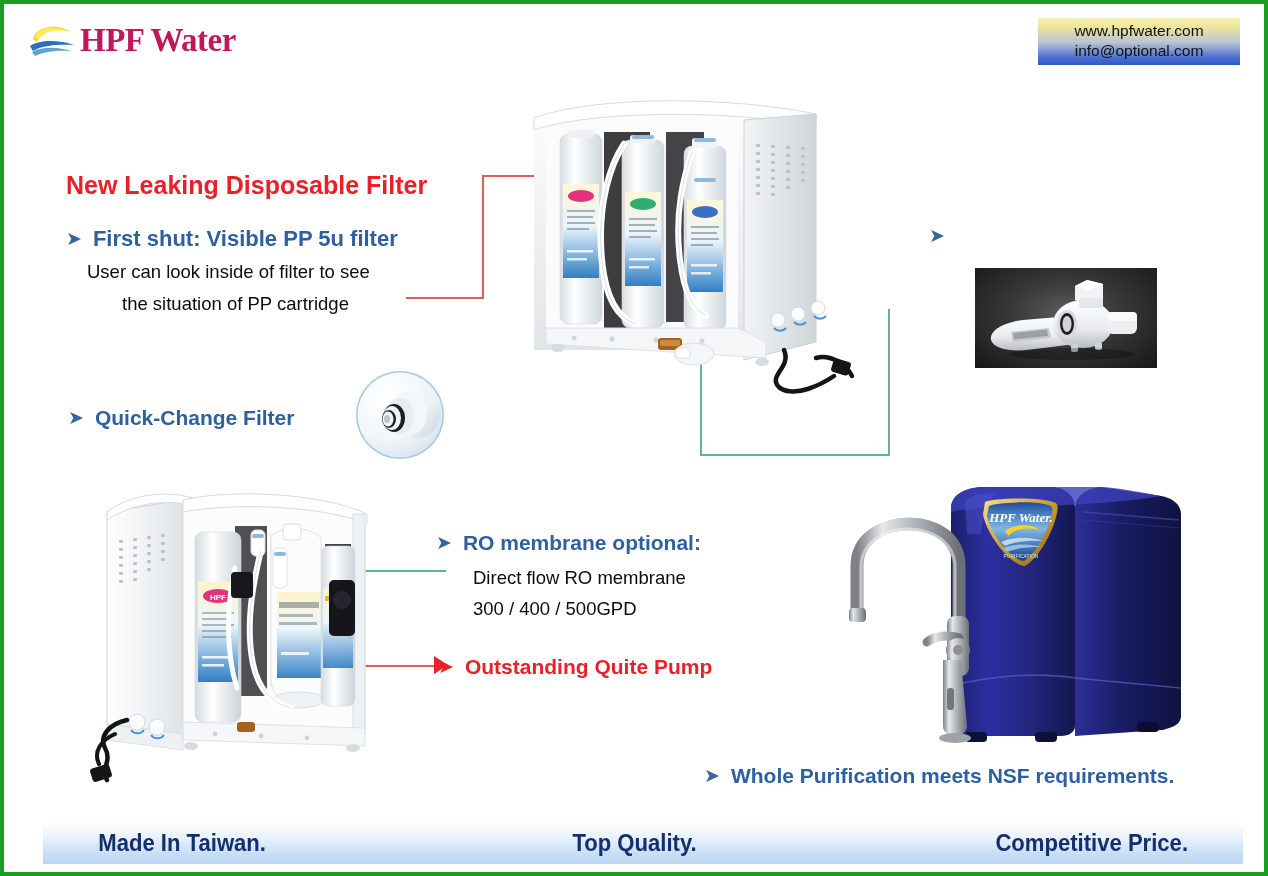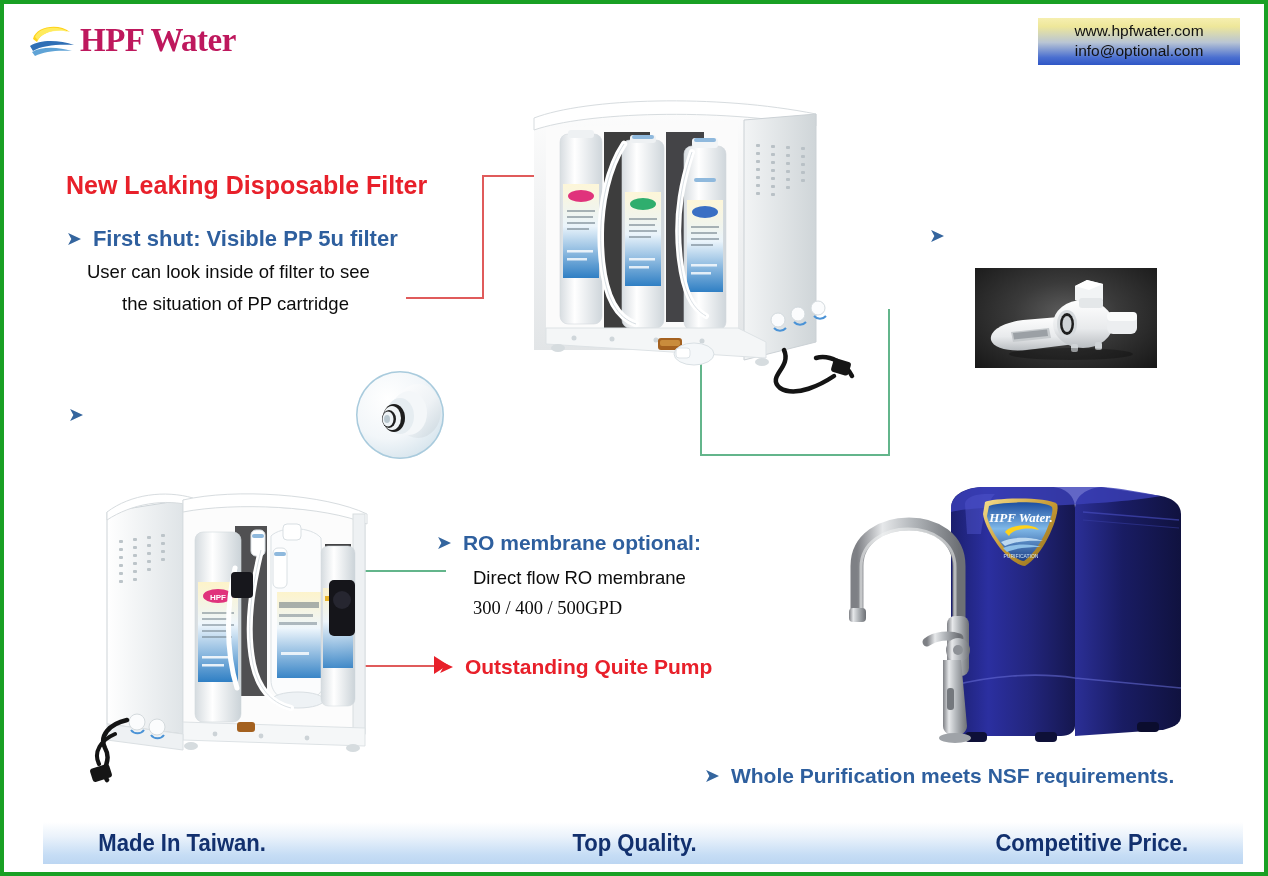--- a/index.html
+++ b/index.html
@@ -52,21 +52,21 @@
   .plain{color:#0c0c0c;}
 
   #t-newfilter{position:absolute;left:62px;top:167px;font-size:25px;}
   #t-firststage{left:62px;top:222px;font-size:22px;}
   #t-user1{position:absolute;left:83px;top:257px;font-size:18.5px;}
   #t-user2{position:absolute;left:101px;top:289px;font-size:18.5px;margin-left:17px;}
   #t-quick{left:64px;top:402px;font-size:21px;}
   #t-leak{left:925px;top:223px;font-size:21px;}
   #t-ro{left:432px;top:527px;font-size:21px;}
   #t-ro1{position:absolute;left:469px;top:563px;font-size:18.5px;}
-  #t-ro2{position:absolute;left:469px;top:594px;font-size:18.5px;font-family:Liberation Serif, serif;}
+  #t-ro2{position:absolute;left:469px;top:594px;font-size:18.5px;}
   #t-pump{left:434px;top:651px;font-size:21px;}
   #t-nsf{left:700px;top:760px;font-size:21px;}
 
   
   .line{position:absolute;background:#e05b5b;}
   .line-g{position:absolute;background:#63b58b;}
 
   
   #ln-r1{left:478px;top:171px;width:230px;height:2px;}
   #ln-r2{left:478px;top:171px;width:2px;height:124px;}
@@ -163,20 +163,21 @@
 
   <div class="bullet-row" id="t-firststage">
     <span class="chev">➤</span>
     <span class="hl-blue">First shut: Visible PP 5u filter</span>
   </div>
   <div id="t-user1" class="plain">User can look inside of filter to see</div>
   <div id="t-user2" class="plain">the situation of PP cartridge</div>
 
   <div class="bullet-row" id="t-quick">
     <span class="chev">➤</span>
+    <span class="hl-blue">Quick-Change Filter</span>
   </div>
 
   <div class="bullet-row" id="t-leak">
     <span class="chev">➤</span>
   </div>
 
   <div class="bullet-row" id="t-ro">
     <span class="chev">➤</span>
     <span class="hl-blue">RO membrane optional:</span>
   </div>

